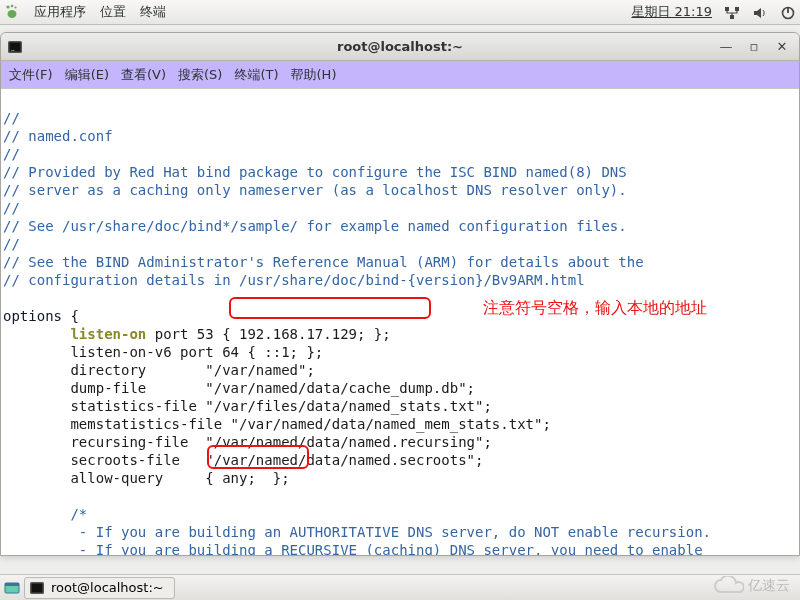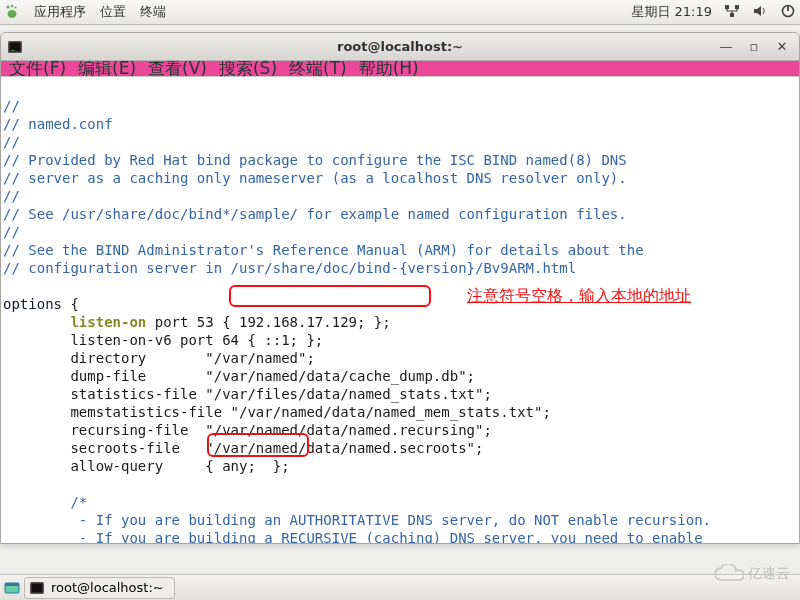--- a/index.html
+++ b/index.html
@@ -18,21 +18,21 @@
     height: 25px;
     background: linear-gradient(#f8f7f6, #e9e7e3);
     border-bottom: 1px solid #bfbdb8;
     display: flex;
     align-items: center;
     padding: 0 4px;
     font-size: 13px;
     color: #2e3436;
   }
   .top-panel .left { display: flex; align-items: center; gap: 14px; }
-  .top-panel .right { margin-left: auto; display: flex; align-items: flex-start; gap: 12px; }
+  .top-panel .right { margin-left: auto; display: flex; align-items: flex-end; gap: 12px; text-decoration: underline; }
   .gnome-foot {
     width: 16px; height: 16px;
   }
   .panel-item { cursor: pointer; }
   .tray-icon { width:16px; height:16px; display:inline-flex; align-items:center; justify-content:center; }
 
   
   .window {
     position: absolute;
     top: 32px;
@@ -57,27 +57,27 @@
      font-weight:bold; color:#333; font-size:13px;
      pointer-events:none;
   }
   .win-controls { margin-left:auto; display:flex; gap:10px; padding-right:8px; }
   .win-btn {
      width:18px; height:16px; display:flex; align-items:center; justify-content:center;
      font-size:13px; color:#444; cursor:pointer;
   }
 
   .menubar {
-     height:16px;
-     background:#ec4899;
+     height:28px;
+     background:#c4b5fd;
      border-bottom:1px solid #c9c7c2;
      display:flex; align-items:center;
      gap:12px;
      padding:0 8px;
-     font-size:17px;
+     font-size:13px;
      color:#2e3436;
   }
 
   
   .terminal {
     background:#ffffff;
     font-family:"DejaVu Sans Mono","Courier New",monospace;
     font-size:14px;
     line-height:18px;
     color:#1a1a1a;
@@ -121,21 +121,21 @@
     padding:2px 10px 2px 4px;
     border:1px solid #bbb9b4;
     background:#efedea;
     border-radius:3px;
     margin-left:4px;
   }
 
   
   .watermark {
     position:absolute;
-    right:10px; bottom:16px;
+    right:10px; bottom:4px;
     color:#bbb;
     font-size:14px;
     display:flex; align-items:center; gap:4px;
     font-family:sans-serif;
     pointer-events:none;
   }
 </style>
 </head>
 <body>
 
@@ -207,42 +207,42 @@
   <div class="terminal">
 <span class="c-blue">//</span>
 <span class="c-blue">// named.conf</span>
 <span class="c-blue">//</span>
 <span class="c-blue">// Provided by Red Hat bind package to configure the ISC BIND named(8) DNS</span>
 <span class="c-blue">// server as a caching only nameserver (as a localhost DNS resolver only).</span>
 <span class="c-blue">//</span>
 <span class="c-blue">// See /usr/share/doc/bind*/sample/ for example named configuration files.</span>
 <span class="c-blue">//</span>
 <span class="c-blue">// See the BIND Administrator's Reference Manual (ARM) for details about the</span>
-<span class="c-blue">// configuration server in /usr/share/doc/bind-{version}/Bv9ARM.html</span>
+<span class="c-blue">// configuration details in /usr/share/doc/bind-{version}/Bv9ARM.html</span>
 
 <span><span class="c-teal">options</span><span> {</span></span>
 <span>        <span class="c-olive">listen-on</span><span> port 53 </span><span>{ 192.168.17.129; };</span></span>
 <span>        listen-on-v6 port 64 { ::1; };</span>
 <span>        directory       "/var/named";</span>
 <span>        dump-file       "/var/named/data/cache_dump.db";</span>
 <span>        statistics-file "/var/files/data/named_stats.txt";</span>
 <span>        memstatistics-file "/var/named/data/named_mem_stats.txt";</span>
 <span>        recursing-file  "/var/named/data/named.recursing";</span>
 <span>        secroots-file   "/var/named/data/named.secroots";</span>
 <span><span>        allow-query     </span><span>{ any;  };</span></span>
 
 <span class="c-blue">        /*</span>
 <span class="c-blue">         - If you are building an AUTHORITATIVE DNS server, do NOT enable recursion.</span>
 <span class="c-blue">         - If you are building a RECURSIVE (caching) DNS server, you need to enable</span>
 
 
     
     <div class="red-box" style="left:228px; top:208px; width:202px; height:22px;"></div>
     <div class="red-box" style="left:206px; top:356px; width:102px; height:24px;"></div>
-    <div class="red-text" style="left:466px; top:210px;text-decoration:underline;">注意符号空格，输入本地的地址</div>
+    <div class="red-text" style="left:482px; top:210px;">注意符号空格，输入本地的地址</div>
   </div>
 </div>
 
 <div class="bottom-panel">
   <span class="tray-icon">
     <svg viewBox="0 0 16 16">
         <rect x="1" y="3" width="14" height="10" rx="1" fill="#6ca" stroke="#379"></rect>
         <rect x="1" y="3" width="14" height="3" fill="#379"></rect>
       </svg>
   </span>

